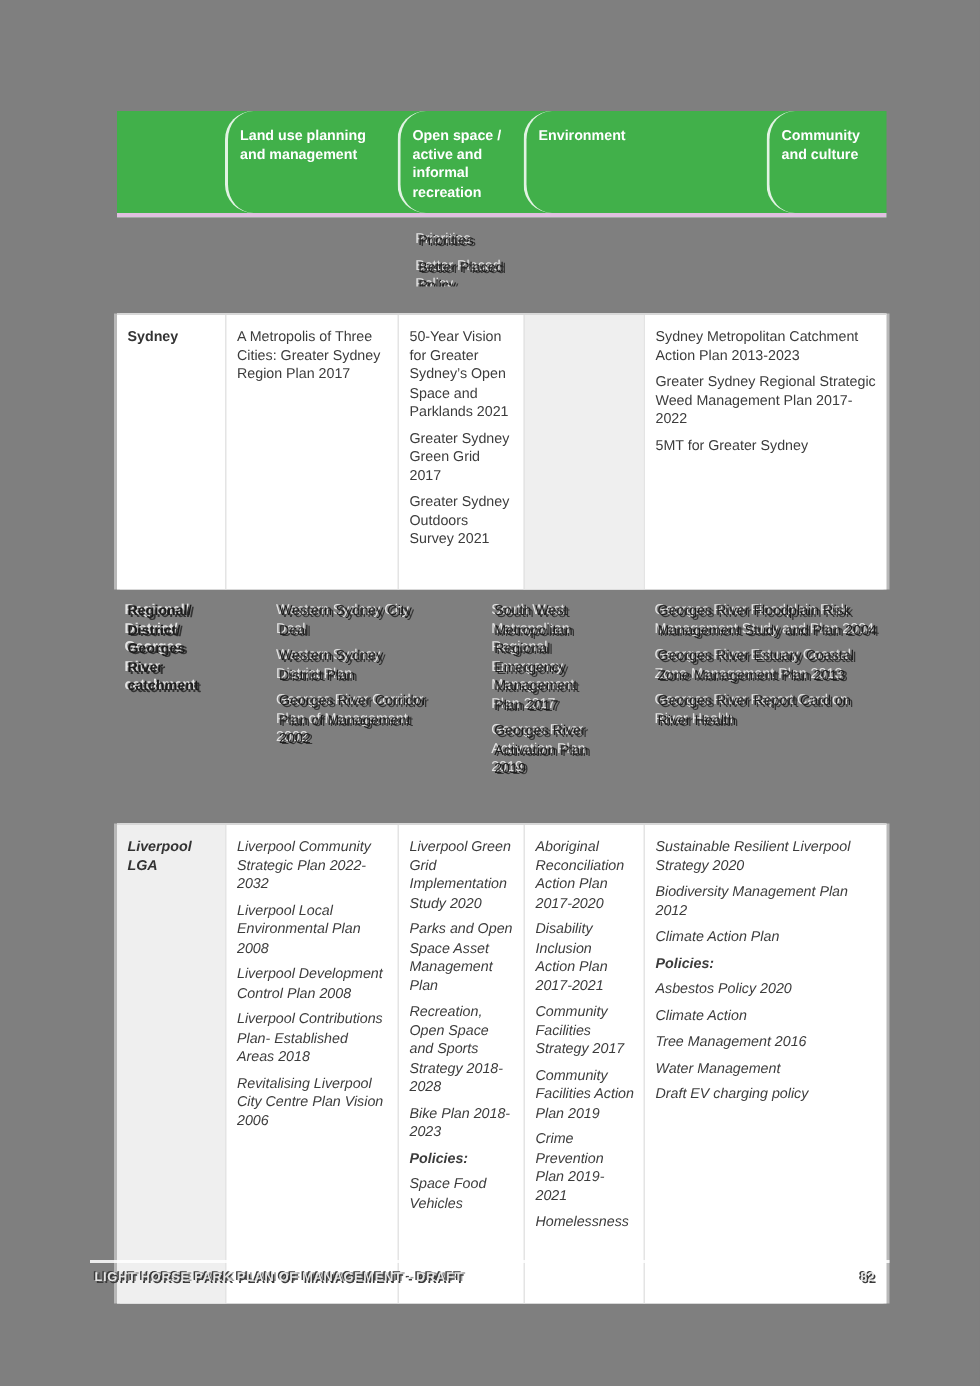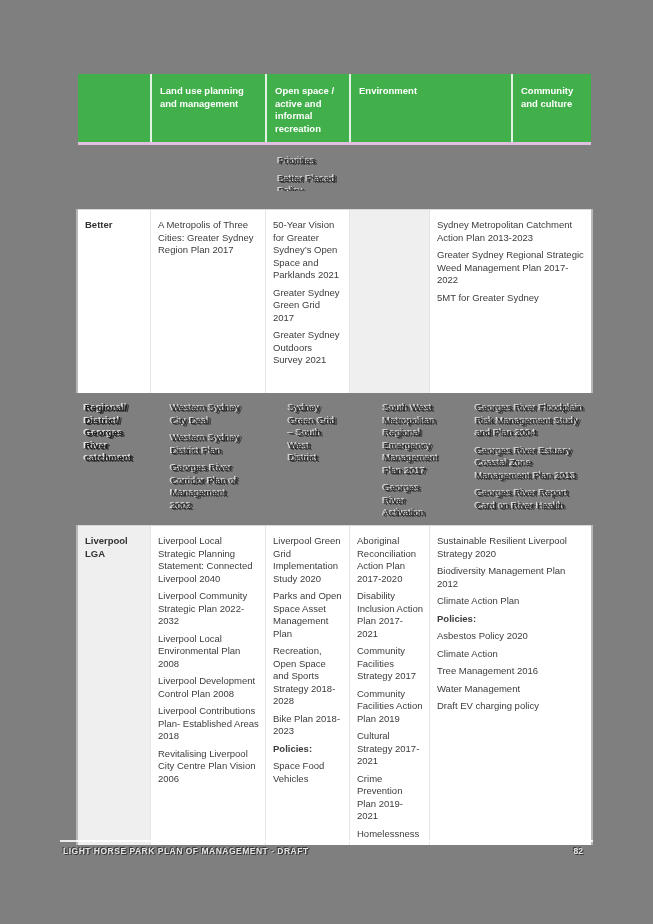--- a/index.html
+++ b/index.html
@@ -37,33 +37,33 @@
   .thead{
     top:74px;height:71px;
     background:#41b04a;
     border-bottom:3px solid #e0bfe0;
   }
   .thead .cell{
     color:#fff;font-weight:700;
     padding-top:11px;padding-left:8px;
     font-size:9.5px;line-height:12.5px;
   }
-  .thead .cell + .cell{border-left:2px solid rgba(255,255,255,0.85);}
+  .thead .cell + .cell{border-left:2px solid rgba(255,255,255,0.85);border-radius:19px;}
 
   
   .white{
     background:#ffffff;
     border-top:1px solid #d8d8d8;
     box-shadow:-2px 0 0 rgba(255,255,255,0.45), 2px 0 0 rgba(255,255,255,0.45);
   }
   .white .cell + .cell{border-left:1px solid #e4e4e4;}
   .cell.tint{background:#efefef;}
 
   .row-sydney{top:209px;height:184px;}
-  .row-liverpool{top:525px;height:320px;}
+  .row-liverpool{top:549px;height:320px;font-style:italic;}
 
   
   .ghostrow{background:transparent;}
   .row-partial{top:146px;height:45px;gap:12px;}
   .row-regional{top:393px;height:126px;gap:30px;}
   .ghostrow .cell{color:#1d1d1d;}
   .ghostrow .item,.ghostrow .label{
     color:#1d1d1d;
     text-shadow:-2px -1px 0 rgba(252,252,252,0.8), 1.5px 1px 0 rgba(25,25,25,0.75);
     filter:blur(0.4px);
@@ -109,21 +109,21 @@
     <div class="cell c1"></div>
     <div class="cell c2">
         <p class="item">Priorities</p>
         <p class="item">Better Placed Policy</p>
       </div>
     <div class="cell c3"></div>
     <div class="cell c4"></div>
   </div>
 
   <div class="trow white row-sydney">
-    <div class="cell c0 label">Better</div>
+    <div class="cell c0 label">Sydney</div>
     <div class="cell c1">
         <p class="item">A Metropolis of Three Cities: Greater Sydney Region Plan 2017</p>
       </div>
     <div class="cell c2">
         <p class="item">50-Year Vision for Greater Sydney’s Open Space and Parklands 2021</p>
         <p class="item">Greater Sydney Green Grid 2017</p>
         <p class="item">Greater Sydney Outdoors Survey 2021</p>
       </div>
     <div class="cell c3 tint"></div>
     <div class="cell c4">
@@ -133,58 +133,53 @@
       </div>
   </div>
 
   <div class="trow ghostrow row-regional">
     <div class="cell c0 label">Regional/ District/ Georges River catchment</div>
     <div class="cell c1">
         <p class="item">Western Sydney City Deal</p>
         <p class="item">Western Sydney District Plan</p>
         <p class="item">Georges River Corridor Plan of Management 2002</p>
       </div>
-    <div class="cell c2">
-        <p class="item">Sydney Green Grid – South West District</p>
-      </div>
     <div class="cell c3">
         <p class="item">South West Metropolitan Regional Emergency Management Plan 2017</p>
         <p class="item">Georges River Activation Plan 2019</p>
       </div>
     <div class="cell c4">
         <p class="item">Georges River Floodplain Risk Management Study and Plan 2004</p>
         <p class="item">Georges River Estuary Coastal Zone Management Plan 2013</p>
         <p class="item">Georges River Report Card on River Health</p>
       </div>
   </div>
 
   <div class="trow white row-liverpool">
     <div class="cell c0 label tint">Liverpool LGA</div>
     <div class="cell c1">
-        <p class="item">Liverpool Local Strategic Planning Statement: Connected Liverpool 2040</p>
         <p class="item">Liverpool Community Strategic Plan 2022-2032</p>
         <p class="item">Liverpool Local Environmental Plan 2008</p>
         <p class="item">Liverpool Development Control Plan 2008</p>
         <p class="item">Liverpool Contributions Plan- Established Areas 2018</p>
         <p class="item">Revitalising Liverpool City Centre Plan Vision 2006</p>
       </div>
     <div class="cell c2">
         <p class="item">Liverpool Green Grid Implementation Study 2020</p>
         <p class="item">Parks and Open Space Asset Management Plan</p>
         <p class="item">Recreation, Open Space and Sports Strategy 2018-2028</p>
         <p class="item">Bike Plan 2018-2023</p>
         <p class="item bold">Policies:</p>
         <p class="item">Space Food Vehicles</p>
       </div>
     <div class="cell c3">
         <p class="item">Aboriginal Reconciliation Action Plan 2017-2020</p>
         <p class="item">Disability Inclusion Action Plan 2017-2021</p>
         <p class="item">Community Facilities Strategy 2017</p>
         <p class="item">Community Facilities Action Plan 2019</p>
-        <p class="item">Cultural Strategy 2017-2021</p>
         <p class="item">Crime Prevention Plan 2019-2021</p>
         <p class="item">Homelessness</p>
       </div>
     <div class="cell c4">
         <p class="item">Sustainable Resilient Liverpool Strategy 2020</p>
         <p class="item">Biodiversity Management Plan 2012</p>
         <p class="item">Climate Action Plan</p>
         <p class="item bold">Policies:</p>
         <p class="item">Asbestos Policy 2020</p>
         <p class="item">Climate Action</p>

